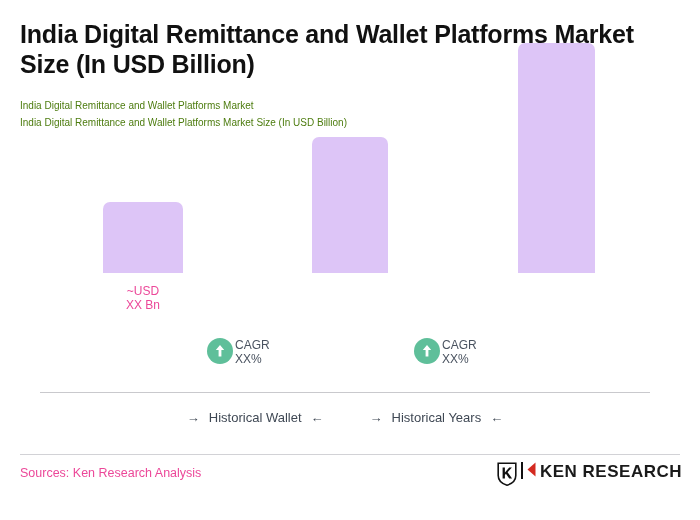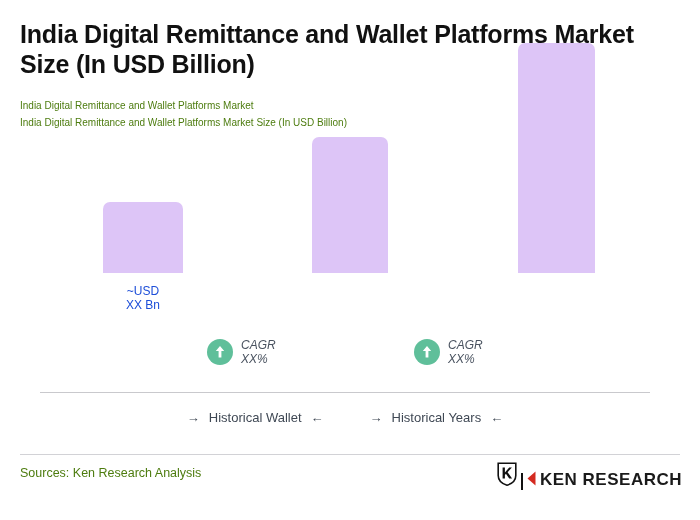--- a/index.html
+++ b/index.html
@@ -65,31 +65,30 @@
     position: absolute;
     bottom: 127px; 
     background: #ddc5f7;
     border-radius: 7px 7px 0 0;
   }
   .bar-label {
     position: absolute;
     text-align: center;
     font-size: 12px;
     line-height: 14px;
-    color: #1d4ed8;
+    color: #ec4899;
     white-space: pre-line;
   }
 
   
   .cagr {
     position: absolute;
     display: flex;
-    align-items: center;
-    gap: 8px;
-    font-style: italic;
+    align-items: flex-start;
+    gap: 2px;
   }
   .cagr-circle {
     width: 26px;
     height: 26px;
     border-radius: 50%;
     background: #5fbf9a;
     display: flex;
     align-items: center;
     justify-content: center;
     flex: 0 0 auto;
@@ -132,28 +131,28 @@
     top: 454px;
     width: 660px;
     height: 1px;
     background: #d2d2d6;
   }
   .sources {
     position: absolute;
     left: 20px;
     top: 466px;
     font-size: 12.5px;
-    color: #4d7c0f;
+    color: #ec4899;
   }
   .logo {
     position: absolute;
     right: 18px;
     top: 462px;
     display: flex;
-    align-items: flex-end;
+    align-items: flex-start;
     gap: 4px;
   }
   .logo-word {
     font-size: 17px;
     font-weight: bold;
     letter-spacing: 0.5px;
     color: #1a1a1a;
     font-family: "Liberation Sans", sans-serif;
   }
 </style>

